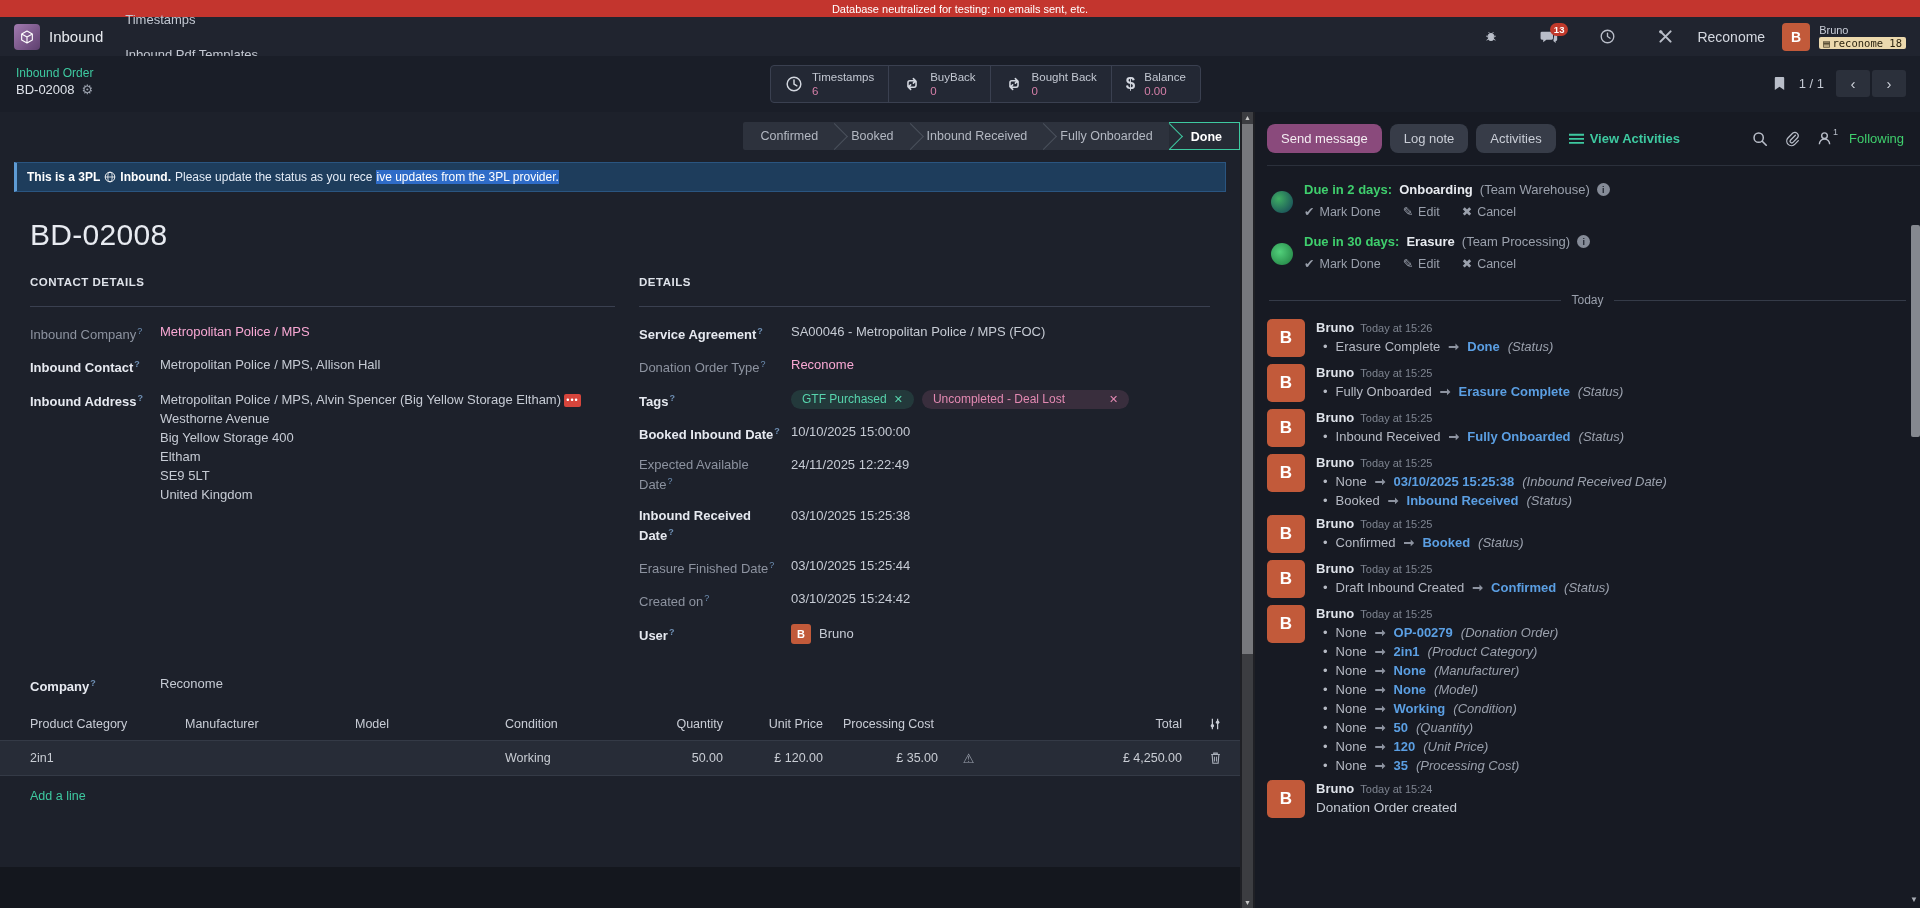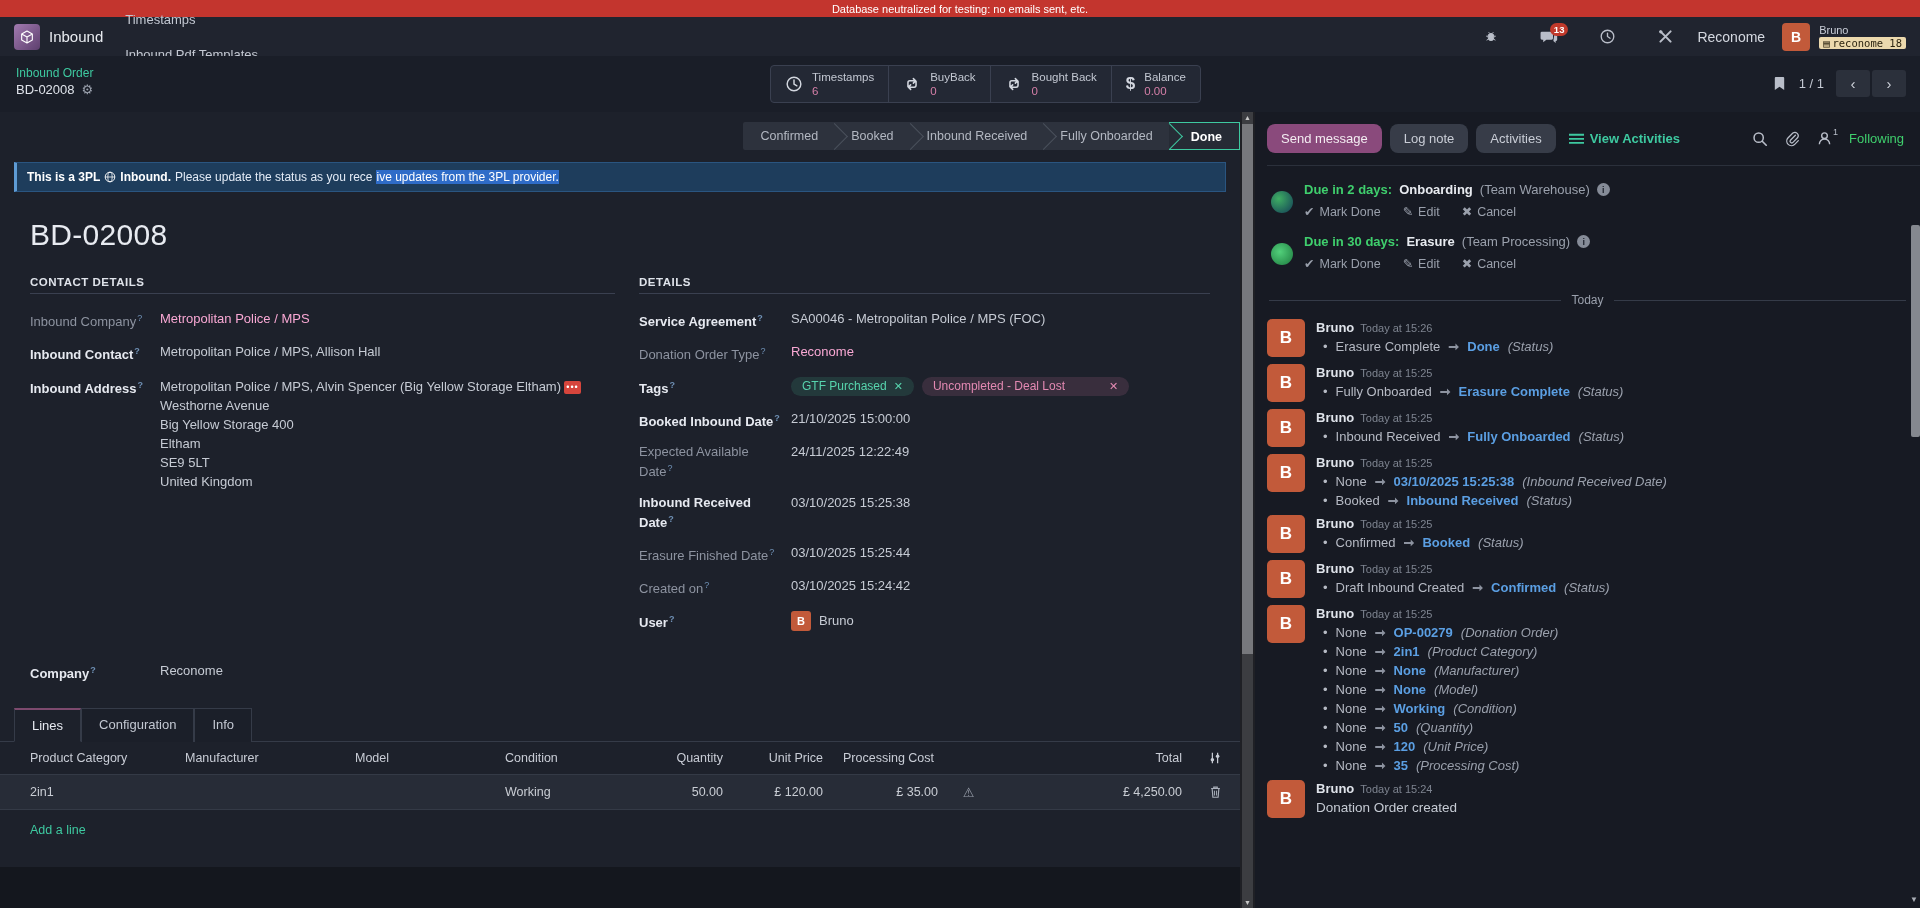--- a/index.html
+++ b/index.html
@@ -76,21 +76,21 @@
     font-size:12px; color:#e3ebf6; white-space:nowrap; }
   .alert b { color:#fff; display:flex; align-items:center; gap:4px; }
   .alert .sel { background:#2f6cc8; color:#fff; }
 
   
   .sheet-title { margin:26px 0 0 30px; font-size:30px; color:#e8ebf1; letter-spacing:.3px; }
   .columns { display:flex; padding:0 30px; margin-top:24px; }
   .col-left { width:585px; flex:none; }
   .col-right { flex:1; margin-left:24px; }
   .section-h { font-size:11.5px; font-weight:bold; letter-spacing:.5px; color:#dfe3ea;
-    padding-bottom:5px; border-bottom:1px solid #3a4050; margin-bottom:16px; }
+    padding-bottom:18px; border-bottom:1px solid #3a4050; margin-bottom:16px; }
   .field { display:flex; margin-bottom:13px; font-size:13px; align-items:flex-start; }
   .lbl { flex:0 0 130px; color:#8d93a0; line-height:17px; padding-right:8px; }
   .col-right .lbl { flex:0 0 152px; }
   .lbl.strong { color:#e6e9f0; font-weight:bold; }
   .q { color:#6f90b5; font-size:9px; vertical-align:super; margin-left:1px; }
   .val { color:#c6cbd4; line-height:17px; }
   .tlink { color:#f9a8d4; cursor:pointer; }
   .addr-lines { line-height:19px; color:#c6cbd4; }
   .addr-badge { display:inline-flex; align-items:center; justify-content:center; width:17px; height:13px;
     background:#d6453c; border-radius:2px; color:#fff; font-size:9px; letter-spacing:1px; margin-left:3px;
@@ -387,21 +387,21 @@
               </span>
             <span class="tag tag-pink">
                 <span>Uncompleted - Deal Lost</span>
                 <span class="x">✕</span>
               </span>
           </span>
         </div>
 
         <div class="field">
           <span class="lbl strong"><span>Booked Inbound Date</span><span class="q">?</span></span>
-          <span class="val">21/10/2025 15:00:00</span>
+          <span class="val">10/10/2025 15:00:00</span>
         </div>
 
         <div class="field">
           <span class="lbl"><span>Expected Available Date</span><span class="q">?</span></span>
           <span class="val">24/11/2025 12:22:49</span>
         </div>
 
         <div class="field">
           <span class="lbl strong"><span>Inbound Received Date</span><span class="q">?</span></span>
           <span class="val">03/10/2025 15:25:38</span>
@@ -427,25 +427,20 @@
       </div>
     </div>
 
     <div class="company-row">
       <div class="field">
         <span class="lbl strong"><span>Company</span><span class="q">?</span></span>
         <span class="val">Reconome</span>
       </div>
     </div>
 
-    <div class="tabs">
-      <span class="tab active">Lines</span>
-      <span class="tab">Configuration</span>
-      <span class="tab">Info</span>
-    </div>
 
     <div class="grid thead">
       <span class="cL">Product Category</span>
       <span class="cL">Manufacturer</span>
       <span class="cL">Model</span>
       <span class="cL">Condition</span>
       <span class="cR">Quantity</span>
       <span class="cR">Unit Price</span>
       <span class="cL pcost-h">Processing Cost</span>
       <span></span>

